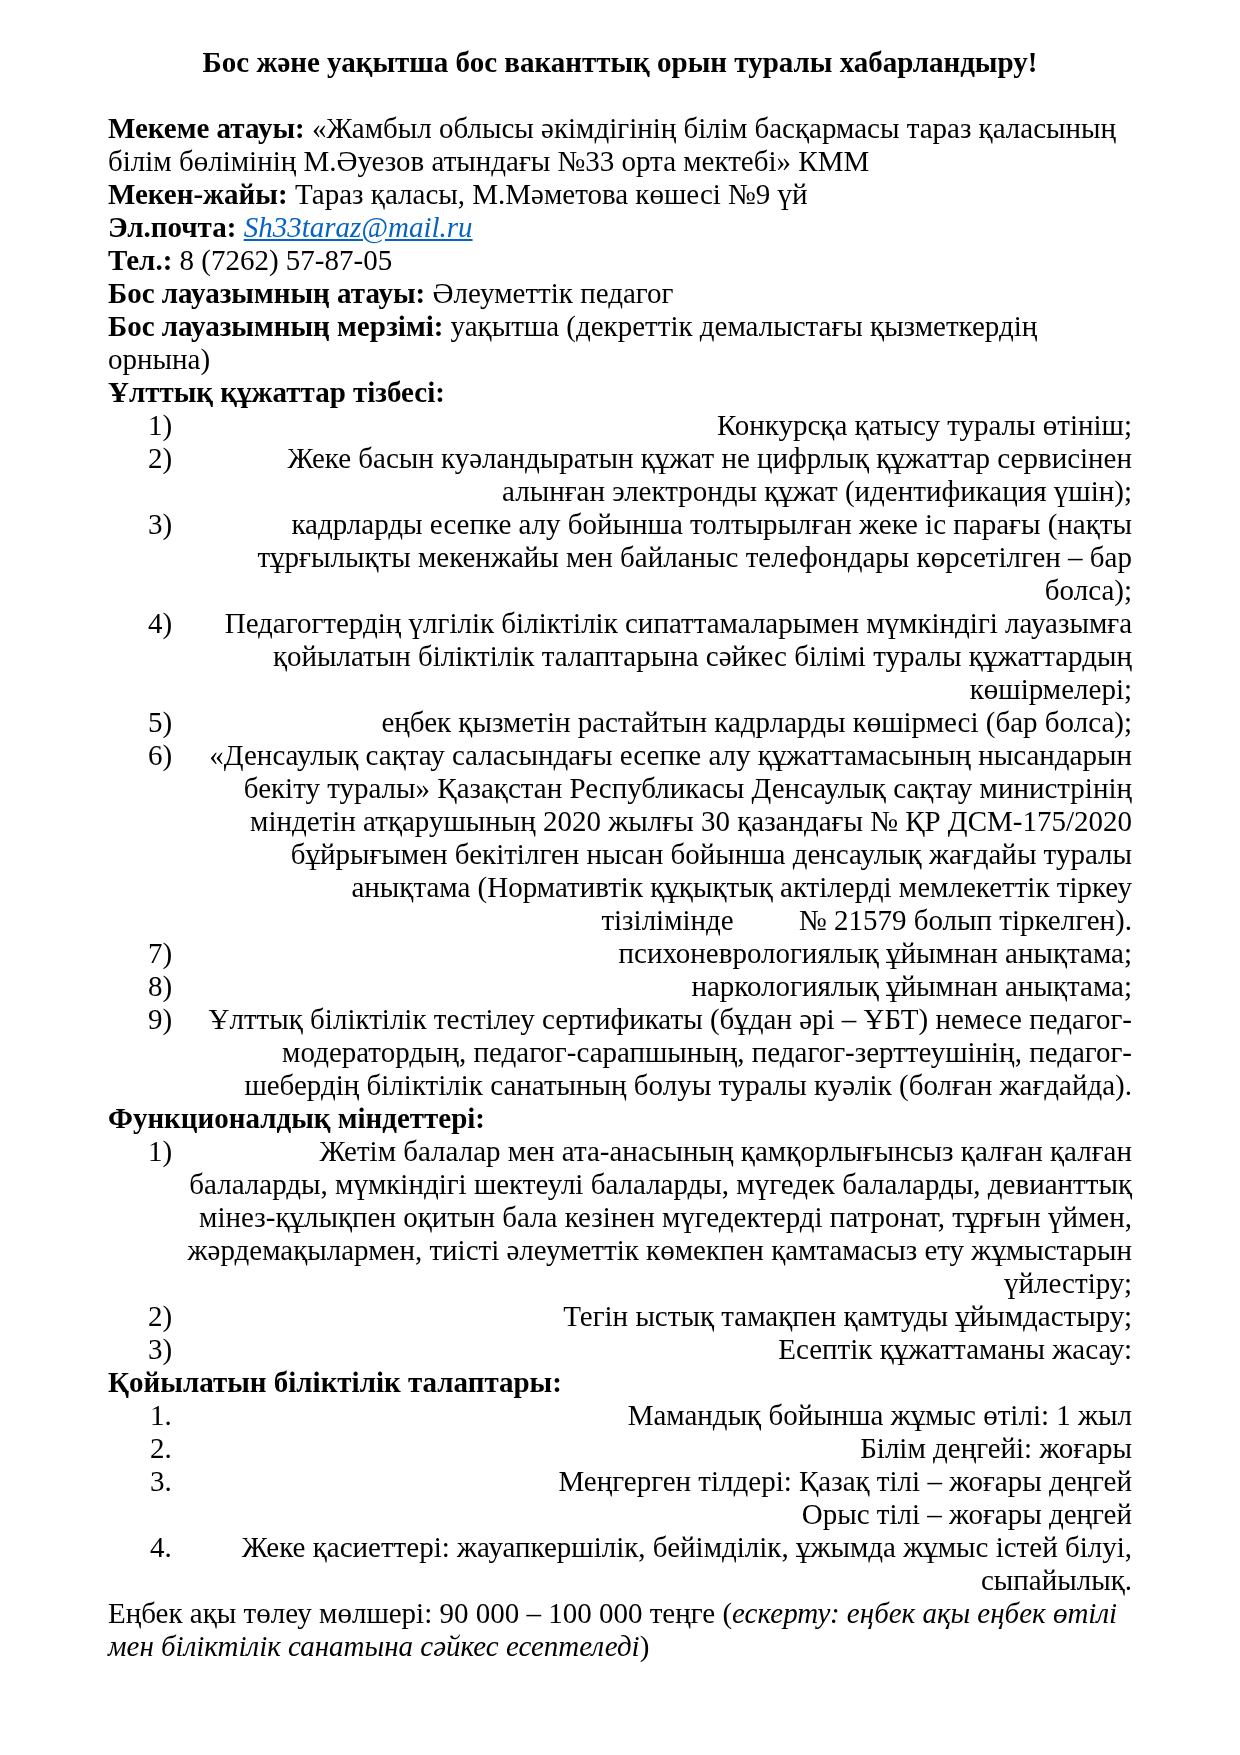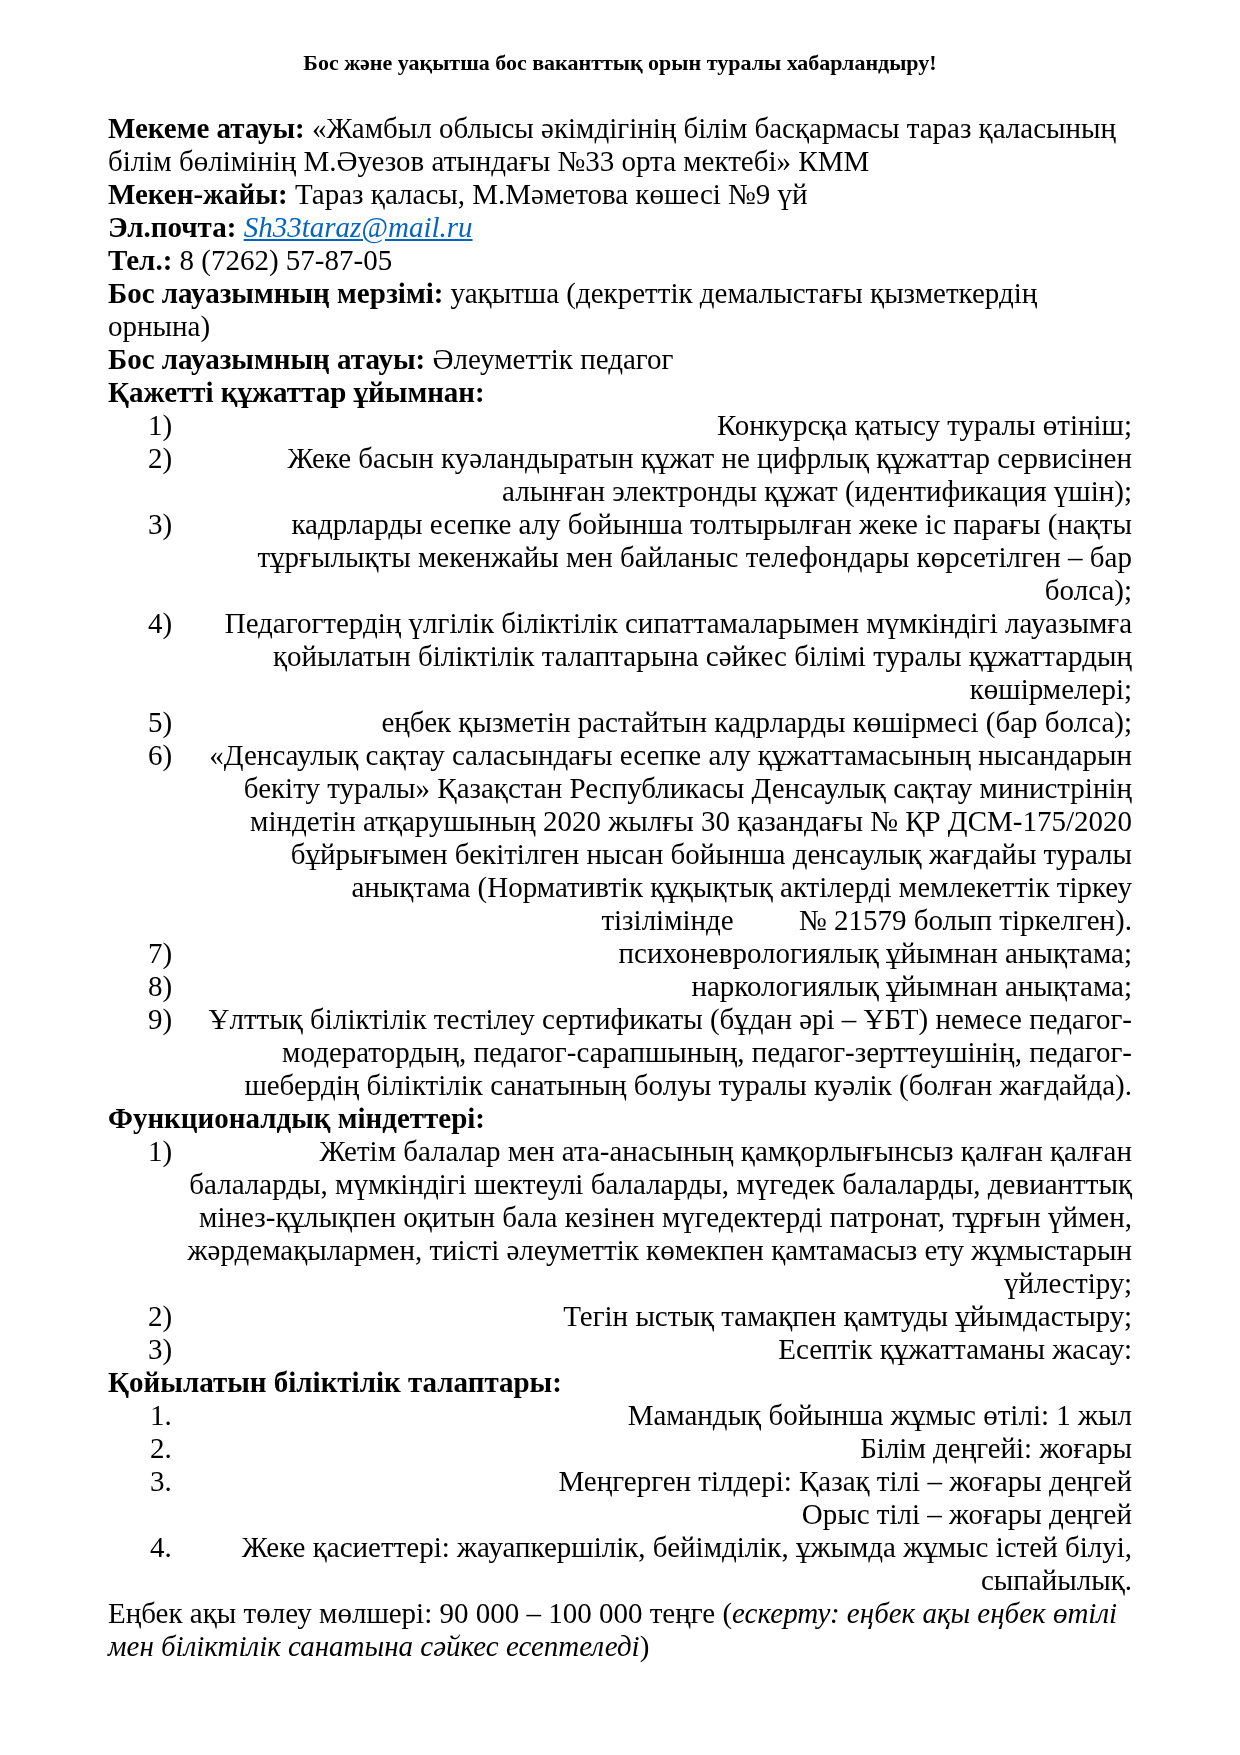--- a/index.html
+++ b/index.html
@@ -11,21 +11,21 @@
     margin: 0 auto;
     padding: 46px 108px 40px 108px;
     background: #ffffff;
     color: #000000;
     font-family: "Liberation Serif", "DejaVu Serif", serif;
     font-size: 29px;
     line-height: 33px;
     -webkit-font-smoothing: antialiased;
   }
   .title {
-    font-size: 22px;
+    font-size: 29px;
     line-height: 33px;
     font-weight: bold;
     text-align: center;
     margin: 0 0 33px 0;
   }
   .line { margin: 0; }
   .bold { font-weight: bold; }
   a.link {
     color: #0563C1;
     text-decoration: underline;
@@ -72,28 +72,28 @@
   <div>
 
       <div class="line"><span class="bold">Мекеме атауы:&nbsp;</span><span>«Жамбыл облысы әкімдігінің білім басқармасы тараз қаласының білім бөлімінің М.Әуезов атындағы №33 орта мектебі» КММ</span></div>
 
       <div class="line"><span class="bold">Мекен-жайы:&nbsp;</span><span>Тараз қаласы, М.Мәметова көшесі №9 үй</span></div>
 
       <div class="line"><span class="bold">Эл.почта:&nbsp;</span><a class="link">Sh33taraz@mail.ru</a></div>
 
       <div class="line"><span class="bold">Тел.:&nbsp;</span><span>8 (7262) 57-87-05</span></div>
 
+      <div class="line"><span class="bold">Бос лауазымның атауы:&nbsp;</span><span>Әлеуметтік педагог</span></div>
+
       <div class="line"><span class="bold">Бос лауазымның мерзімі:&nbsp;</span><span>уақытша (декреттік демалыстағы қызметкердің орнына)</span></div>
-
-      <div class="line"><span class="bold">Бос лауазымның атауы:&nbsp;</span><span>Әлеуметтік педагог</span></div>
 
 
     </div>
 
-  <div class="section-heading">Қажетті құжаттар ұйымнан:</div>
+  <div class="section-heading">Ұлттық құжаттар тізбесі:</div>
   <ol class="list paren">
 
       <li><span>Конкурсқа қатысу туралы өтініш;</span></li>
 
       <li><span>Жеке басын куәландыратын құжат не цифрлық құжаттар сервисінен алынған электронды құжат (идентификация үшін);</span></li>
 
       <li><span>кадрларды есепке алу бойынша толтырылған жеке іс парағы (нақты тұрғылықты мекенжайы мен байланыс телефондары көрсетілген – бар болса);</span></li>
 
       <li><span>Педагогтердің үлгілік біліктілік сипаттамаларымен мүмкіндігі лауазымға қойылатын біліктілік талаптарына сәйкес білімі туралы құжаттардың көшірмелері;</span></li>
 

